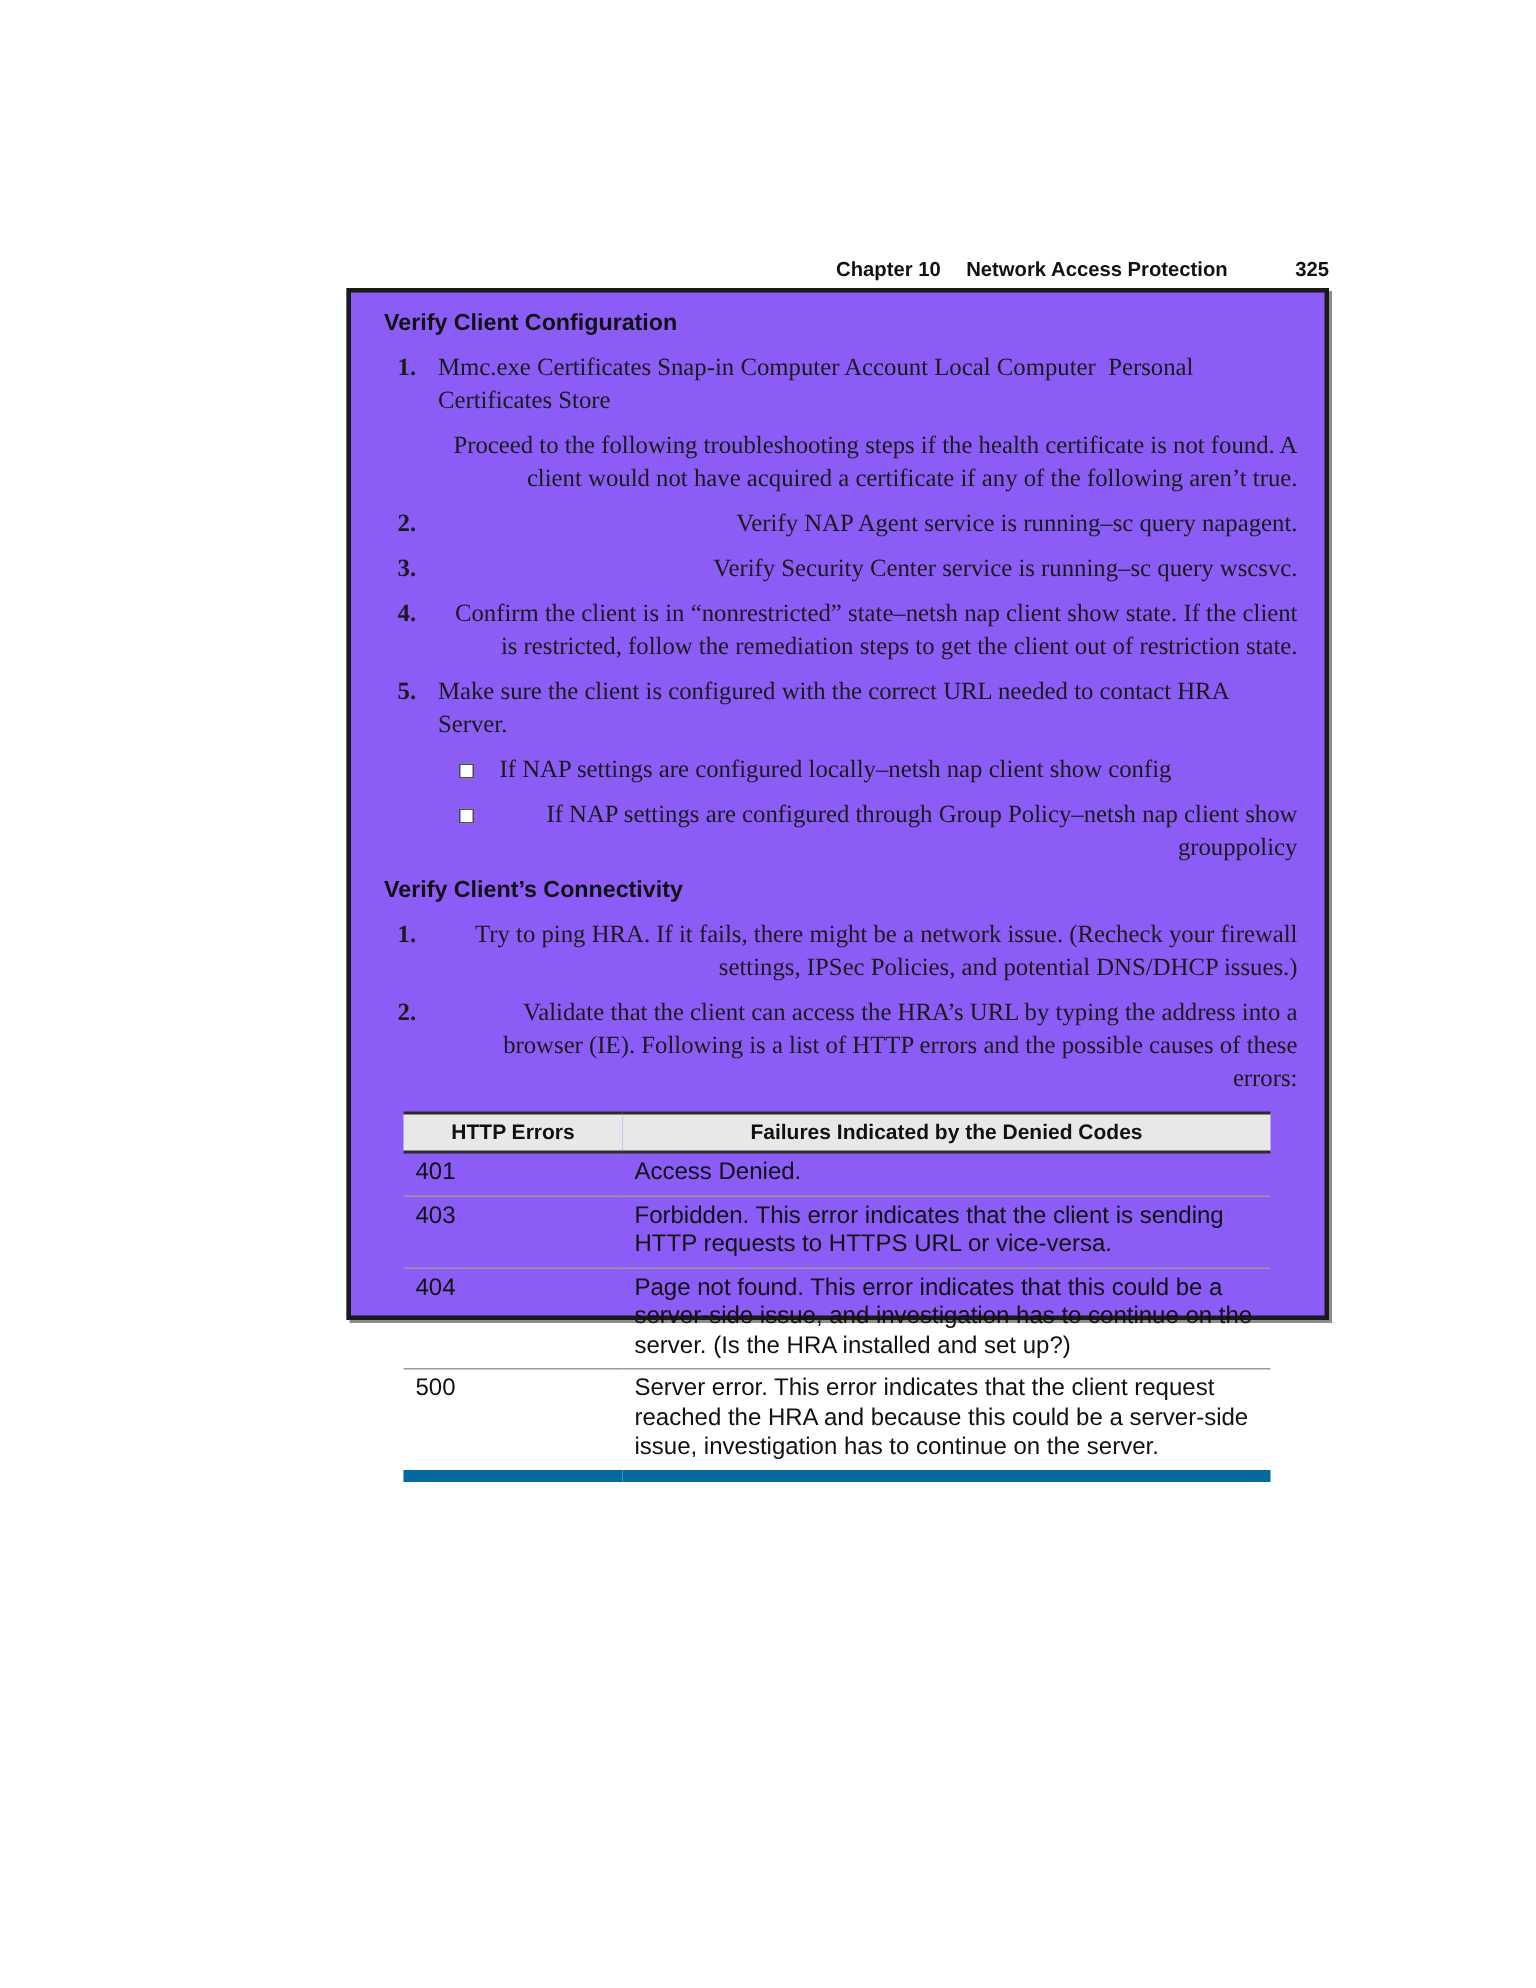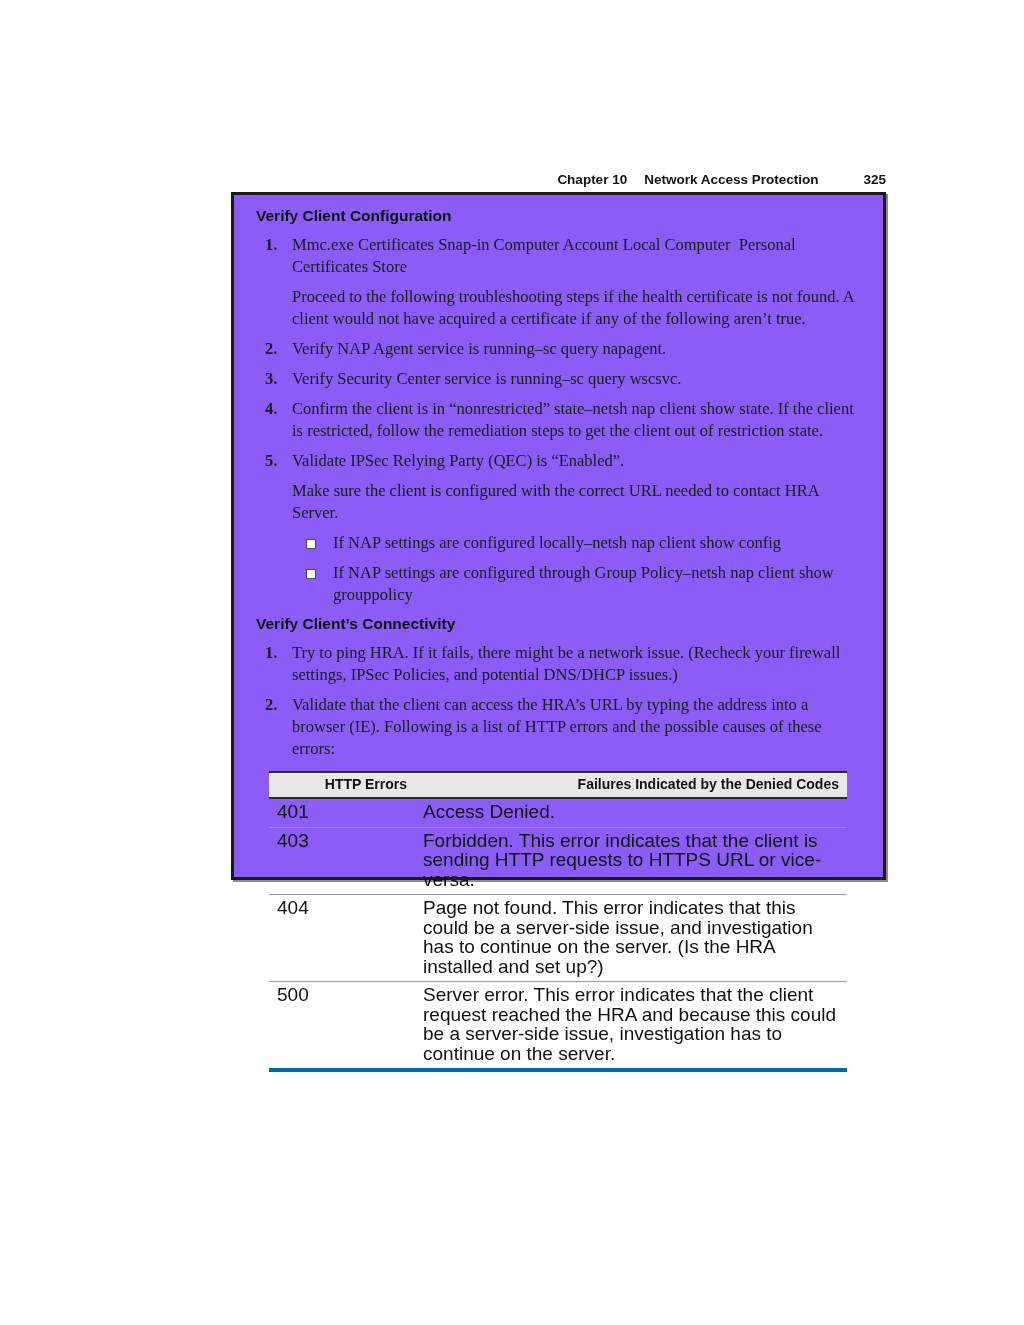--- a/index.html
+++ b/index.html
@@ -45,21 +45,21 @@
   .li-num {
     flex:none; width:27px;
     font-weight:700; font-size:16.5px; line-height:22px;
   }
   .li-body { flex:1; min-width:0; }
   .body-text {
     margin:0 0 8px 0;
     font-size:16.5px; line-height:22px;
     white-space:pre-wrap;
   }
-  .li-body > :last-child { margin-bottom:0; }
+  .li-body > :last-child { margin-bottom:0;text-align:right; }
 
   .bullet { display:flex; margin:8px 0 0 14px; }
   .bullet-sq {
     flex:none; width:8px; height:8px;
     border:1px solid #4a4a4a;
     margin:7px 17px 0 0;
     background:#fff;
   }
   .bullet .body-text { margin-bottom:0; }
 
@@ -67,35 +67,35 @@
   .err-table {
     border-collapse:collapse;
     margin:11px 0 0 13px;
     width:578px;
     font-family:"Liberation Sans", sans-serif;
     color:#111;
     table-layout:fixed;
   }
   .err-table th {
     background:#e8e8e8;
-    text-align:right;
+    text-align:center;
     font-size:14px; line-height:17px;
     padding:3px 8px 4px 8px;
     border-top:2px solid #2b2b2b;
     border-bottom:2px solid #2b2b2b;
   }
   .err-table th.col-code { width:130px; }
   .err-table td {
-    font-size:19px; line-height:19.5px;
+    font-size:16px; line-height:19.5px;
     padding:3px 8px 5px 8px;
     border-top:1px solid #9a9a9a;
     vertical-align:top;
   }
   .err-table tbody tr:first-child td { border-top:none; }
-  .err-table tbody tr:last-child td { border-bottom:4px solid #0369a1; }
+  .err-table tbody tr:last-child td { border-bottom:8px solid #0369a1; }
 </style>
 </head>
 <body>
 
 <div class="page">
 
   <div class="running-header">
     <span class="rh-chapter">Chapter 10</span><span class="rh-title">Network Access Protection</span><span class="rh-page">325</span>
   </div>
 
@@ -128,21 +128,20 @@
     <div class="li">
       <span class="li-num">4.</span>
       <div class="li-body">
         <p class="body-text">Confirm the client is in “nonrestricted” state–netsh nap client show state. If the client is restricted, follow the remediation steps to get the client out of restriction state.</p>
       </div>
     </div>
 
     <div class="li">
       <span class="li-num">5.</span>
       <div class="li-body">
-        <p class="body-text">Validate IPSec Relying Party (QEC) is “Enabled”.</p>
         <p class="body-text">Make sure the client is configured with the correct URL needed to contact HRA Server.</p>
         <div class="bullet">
           <span class="bullet-sq"></span>
           <p class="body-text">If NAP settings are configured locally–netsh nap client show config</p>
         </div>
         <div class="bullet">
           <span class="bullet-sq"></span>
           <p class="body-text">If NAP settings are configured through Group Policy–netsh nap client show grouppolicy</p>
         </div>
       </div>

